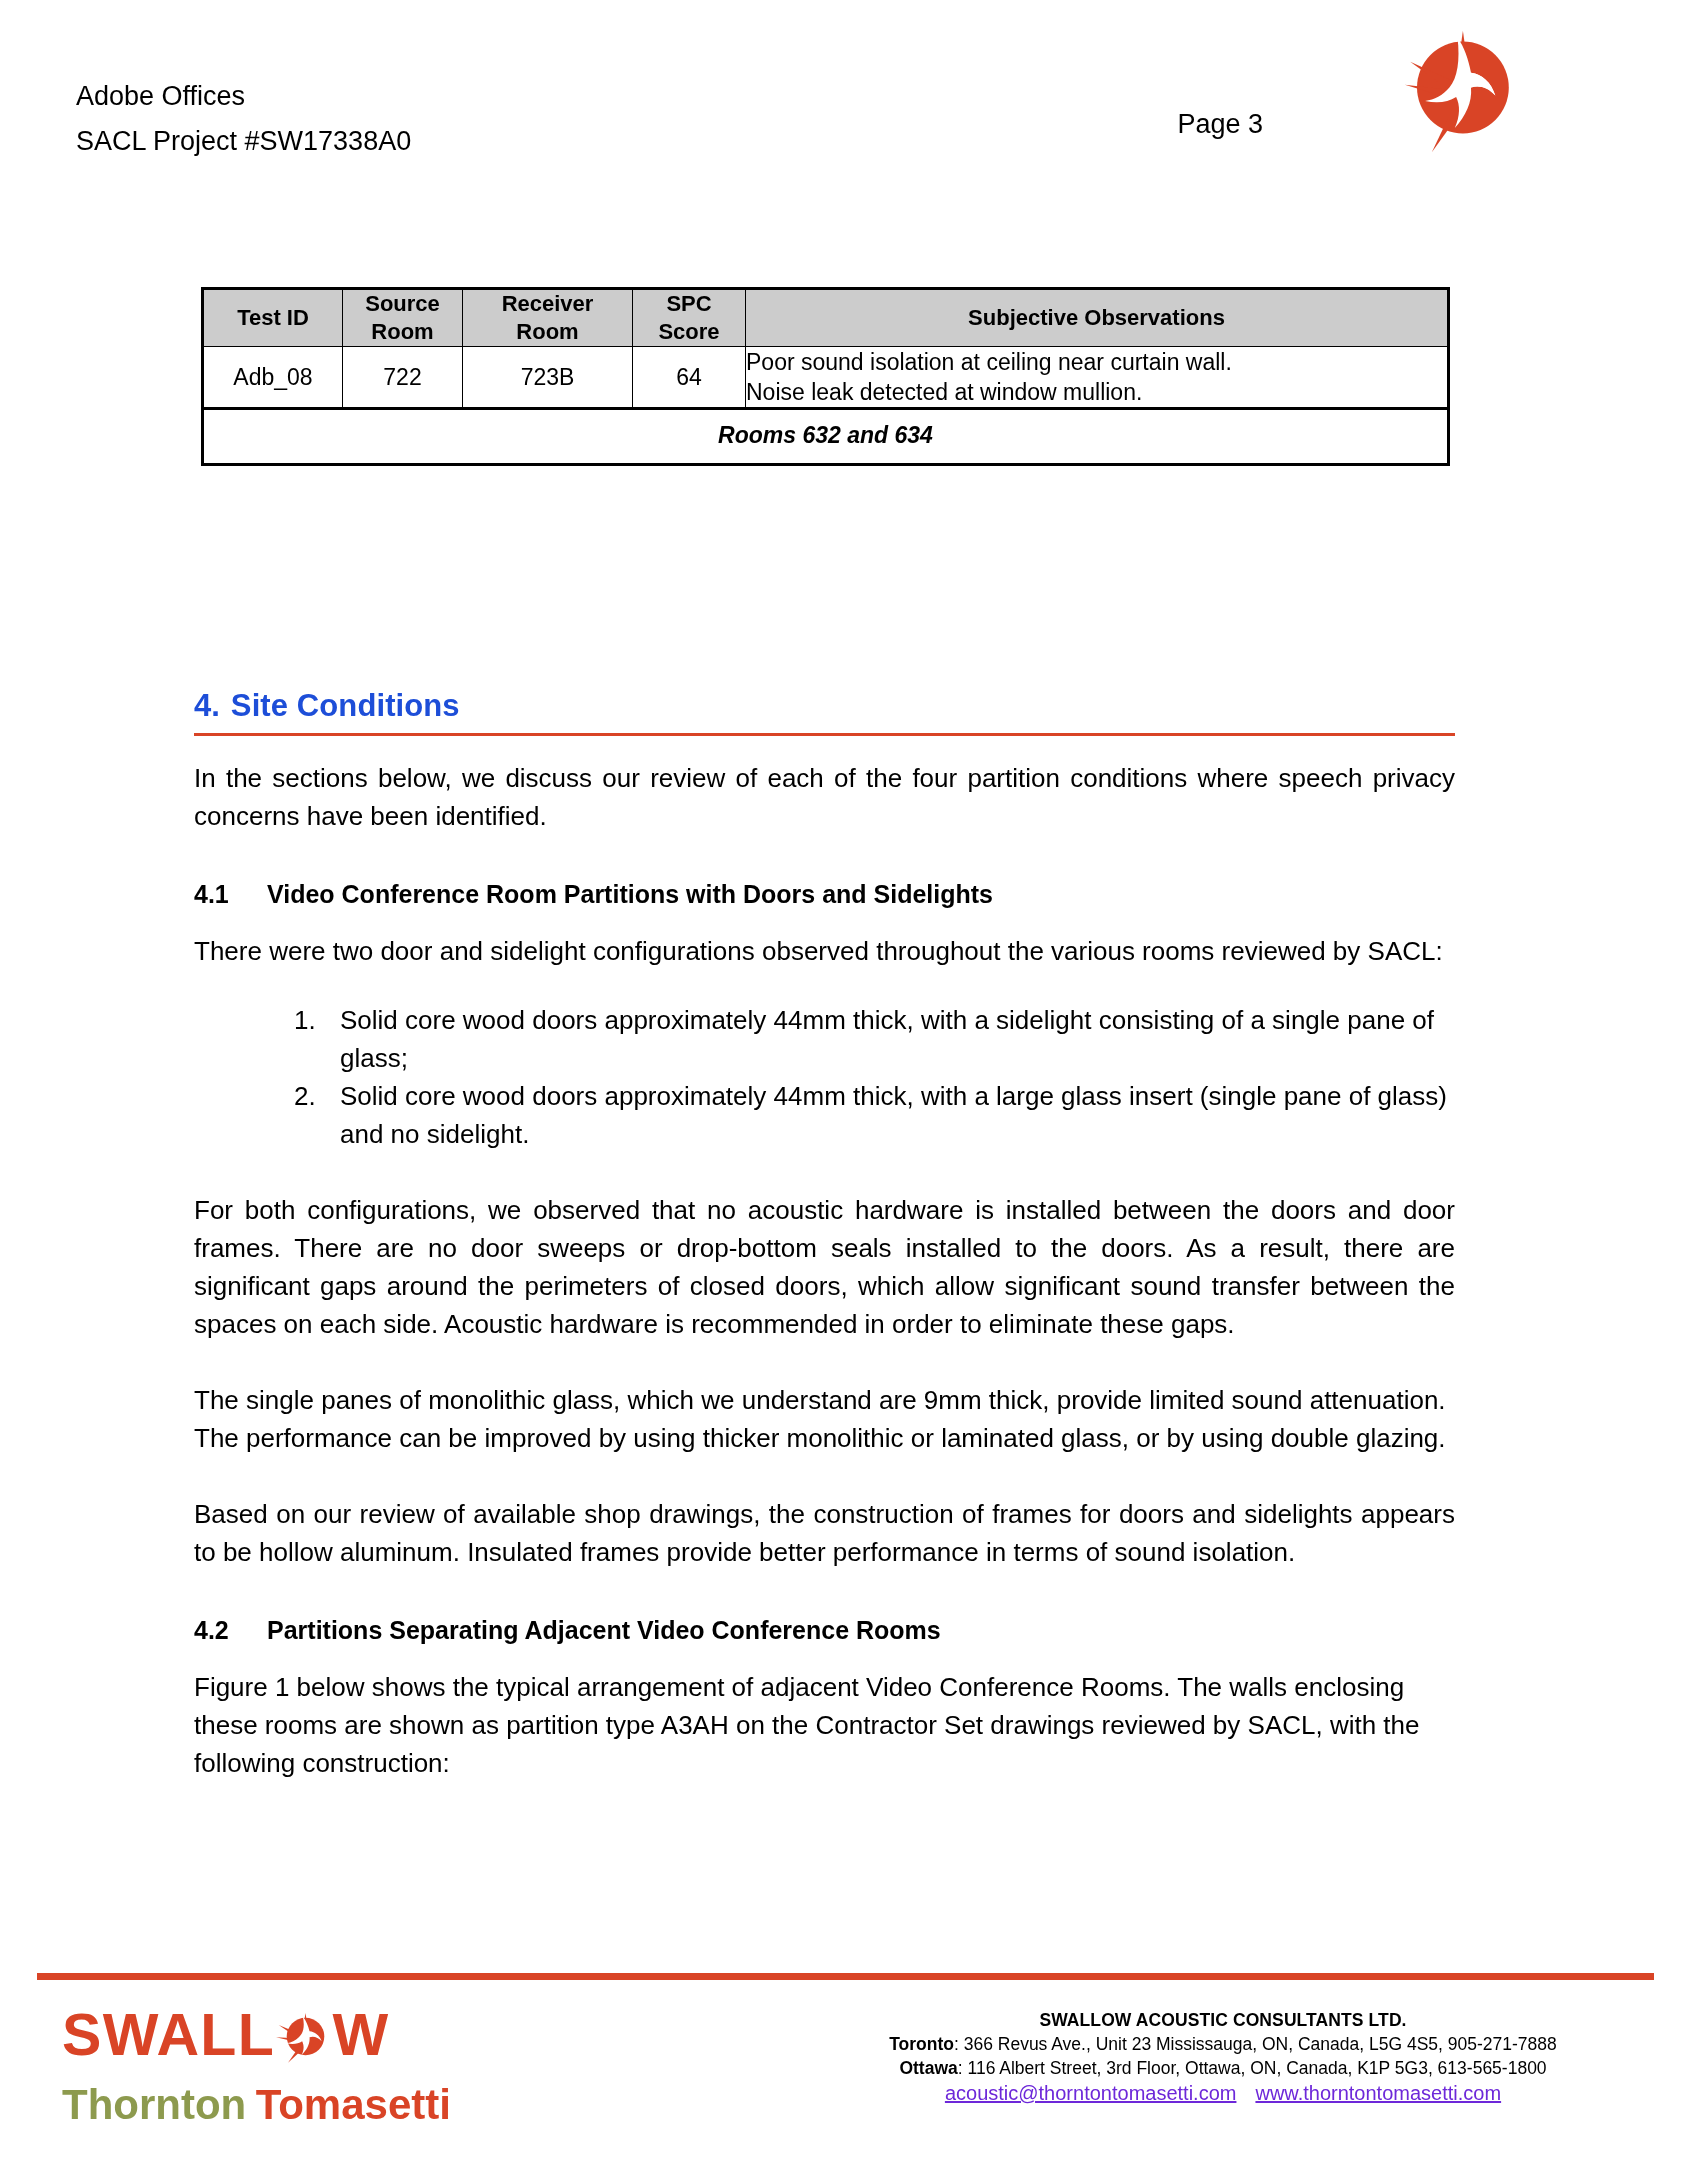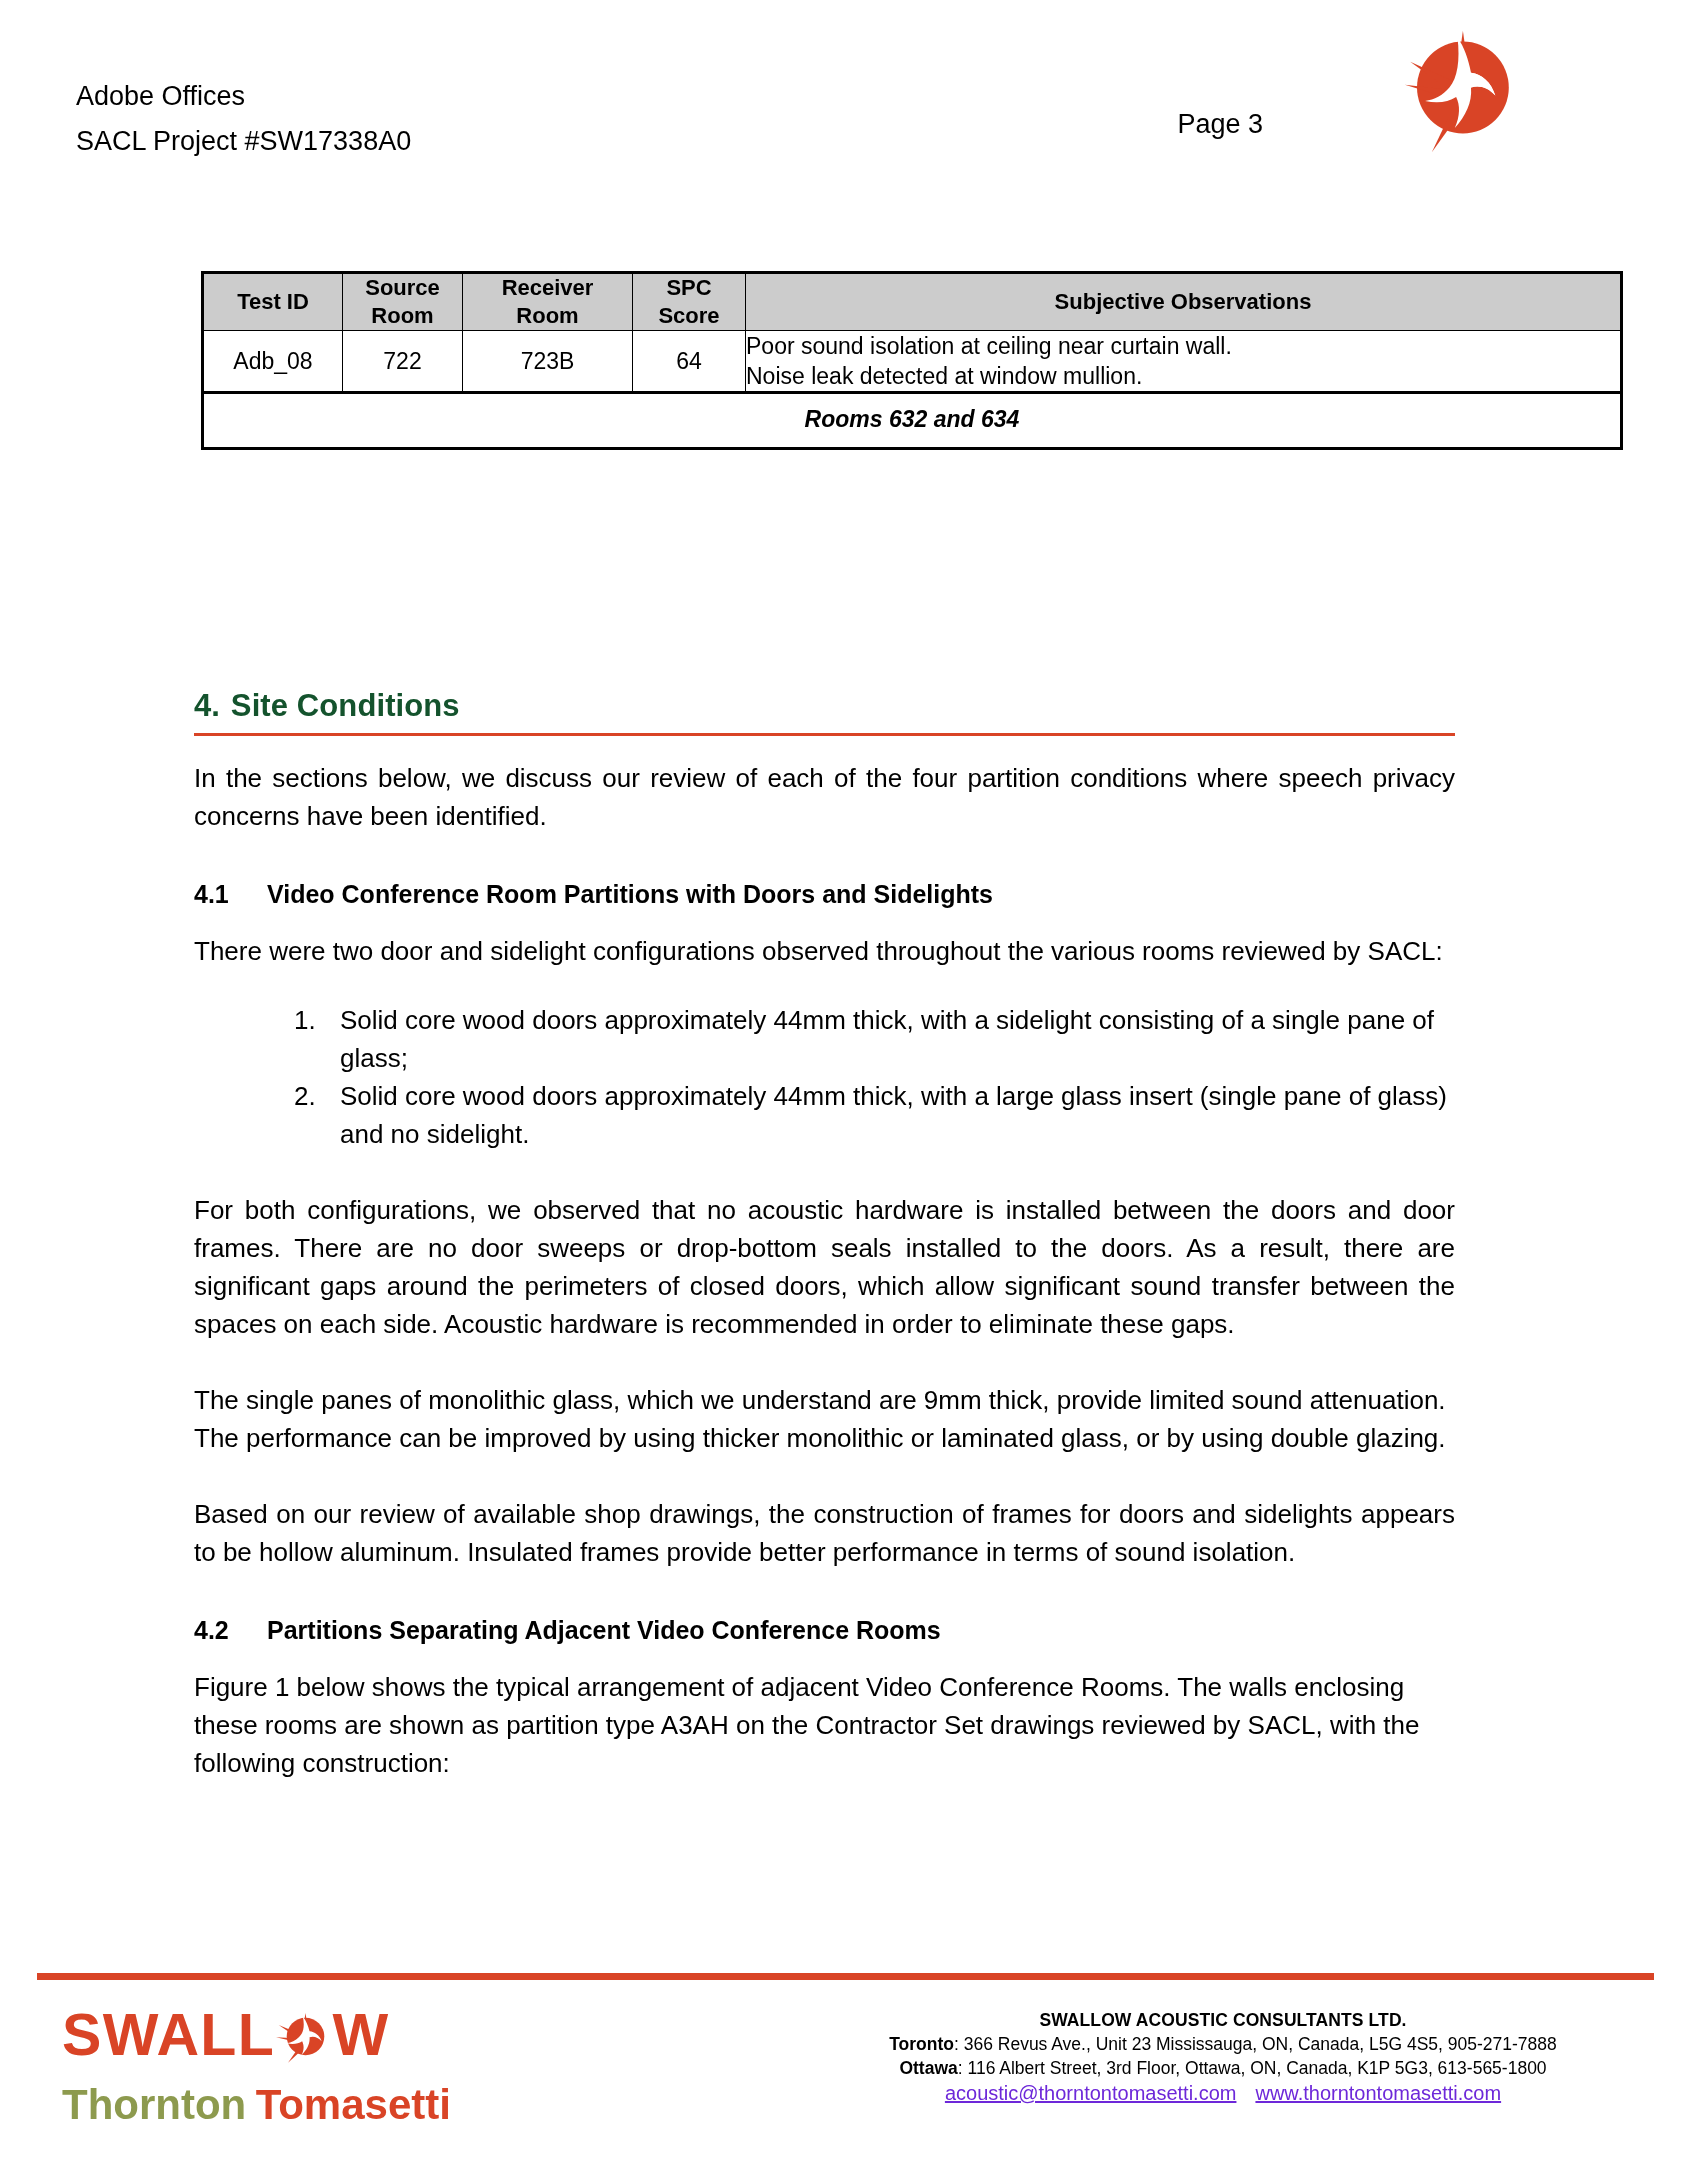--- a/index.html
+++ b/index.html
@@ -50,22 +50,22 @@
     left: 1390px;
     top: 20px;
     width: 135px;
     height: 135px;
   }
 
   
   .obs-table-wrap {
     position: absolute;
     left: 201px;
-    top: 271px;
-    width: 1422px;
+    top: 287px;
+    width: 1249px;
   }
   table.obs-table {
     border-collapse: collapse;
     width: 100%;
     table-layout: fixed;
     border: 3.4px solid #000;
   }
   table.obs-table col.c-id     { width: 140px; }
   table.obs-table col.c-src    { width: 120px; }
   table.obs-table col.c-rcv    { width: 170px; }
@@ -117,21 +117,21 @@
     position: absolute;
     left: 194px;
     top: 688px;
     width: 1261px;
   }
 
   h2.sec-head {
     margin: 0;
     font-size: 31px;
     font-weight: bold;
-    color: #14532d;
+    color: #1d4ed8;
     letter-spacing: 0.1px;
     padding-bottom: 9.4px;
     border-bottom: 3.4px solid #d94426;
     white-space: nowrap;
   }
   h2.sec-head .sec-num { margin-right: 10.8px; }
 
   h3.sub-head {
     margin: 0;
     font-size: 25px;

